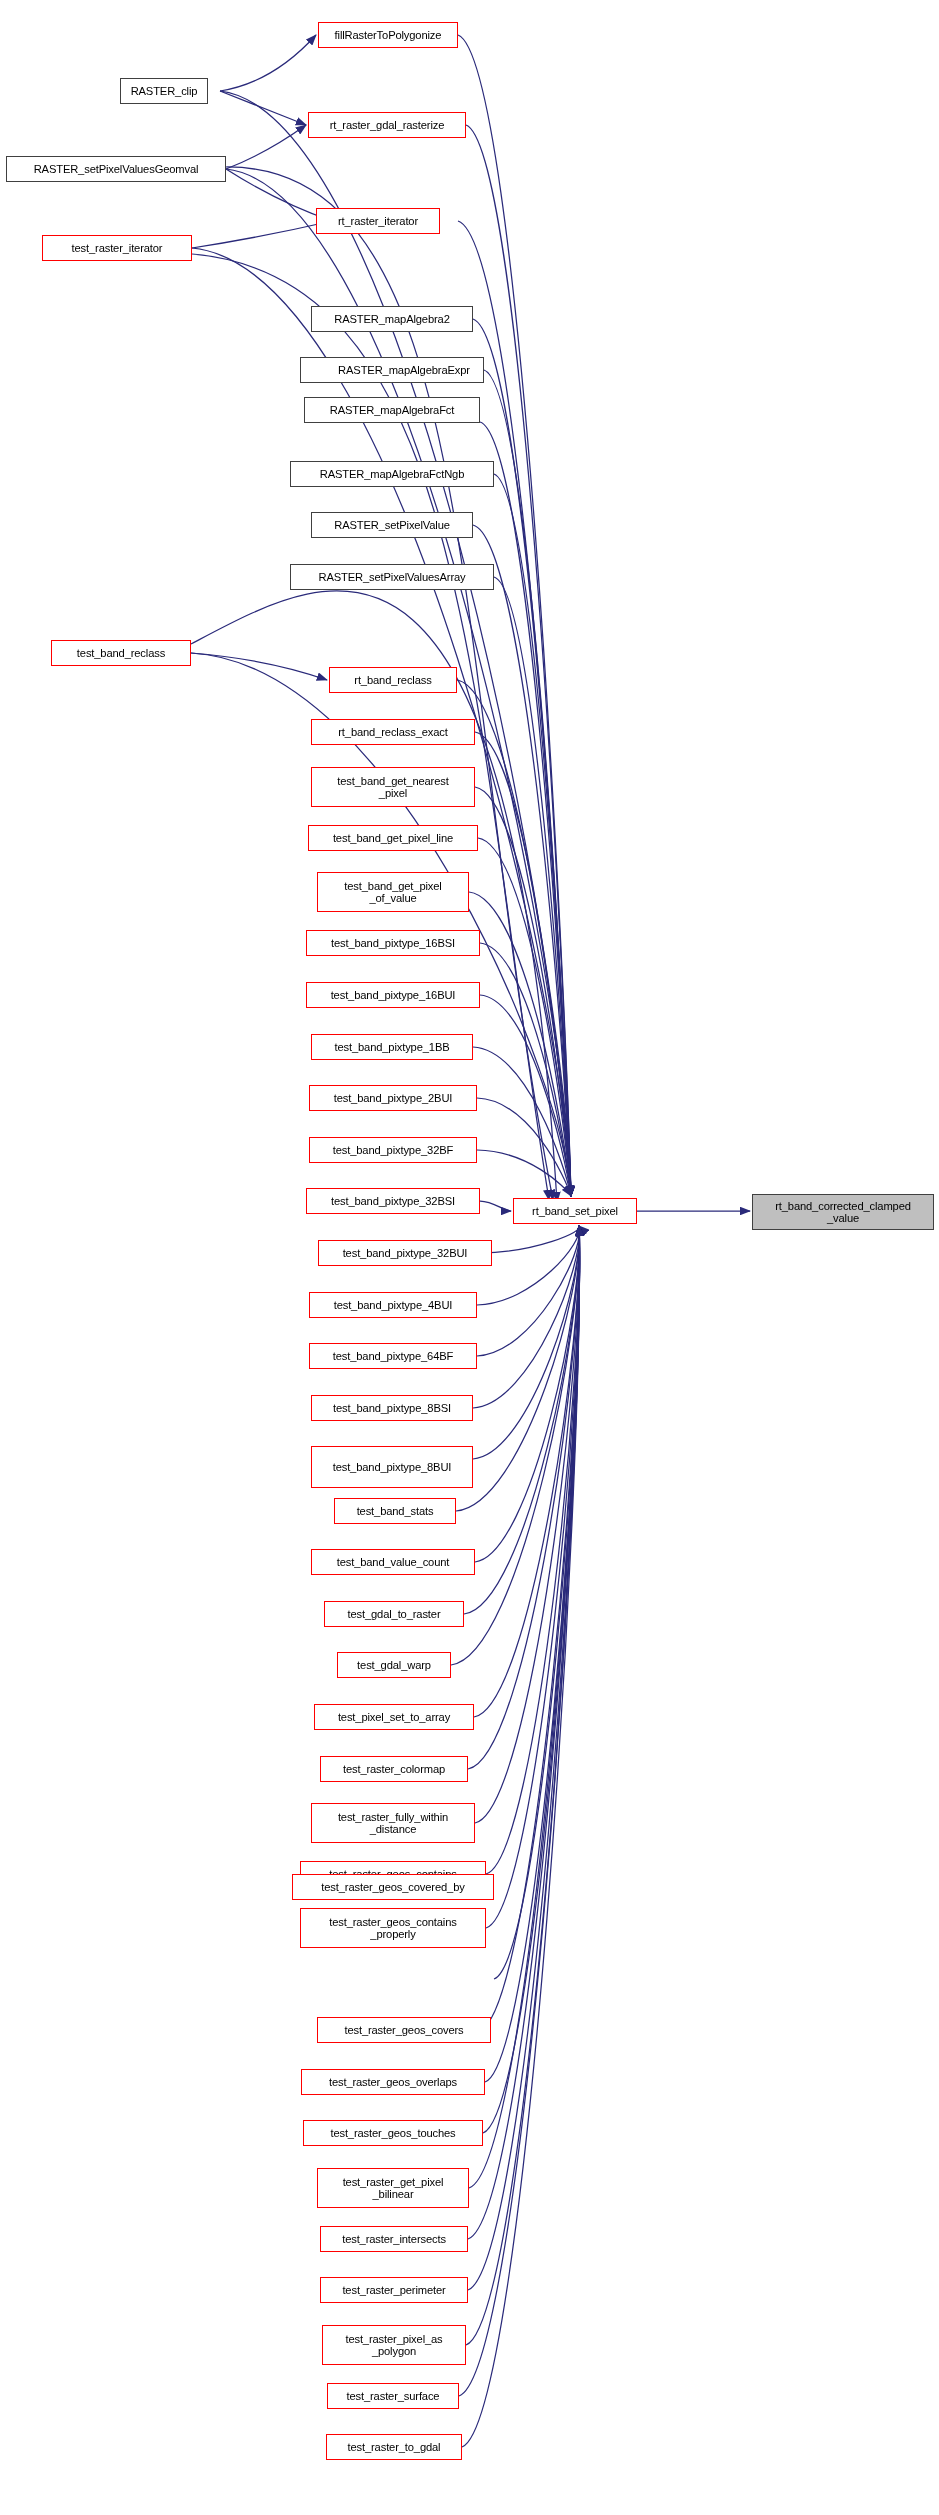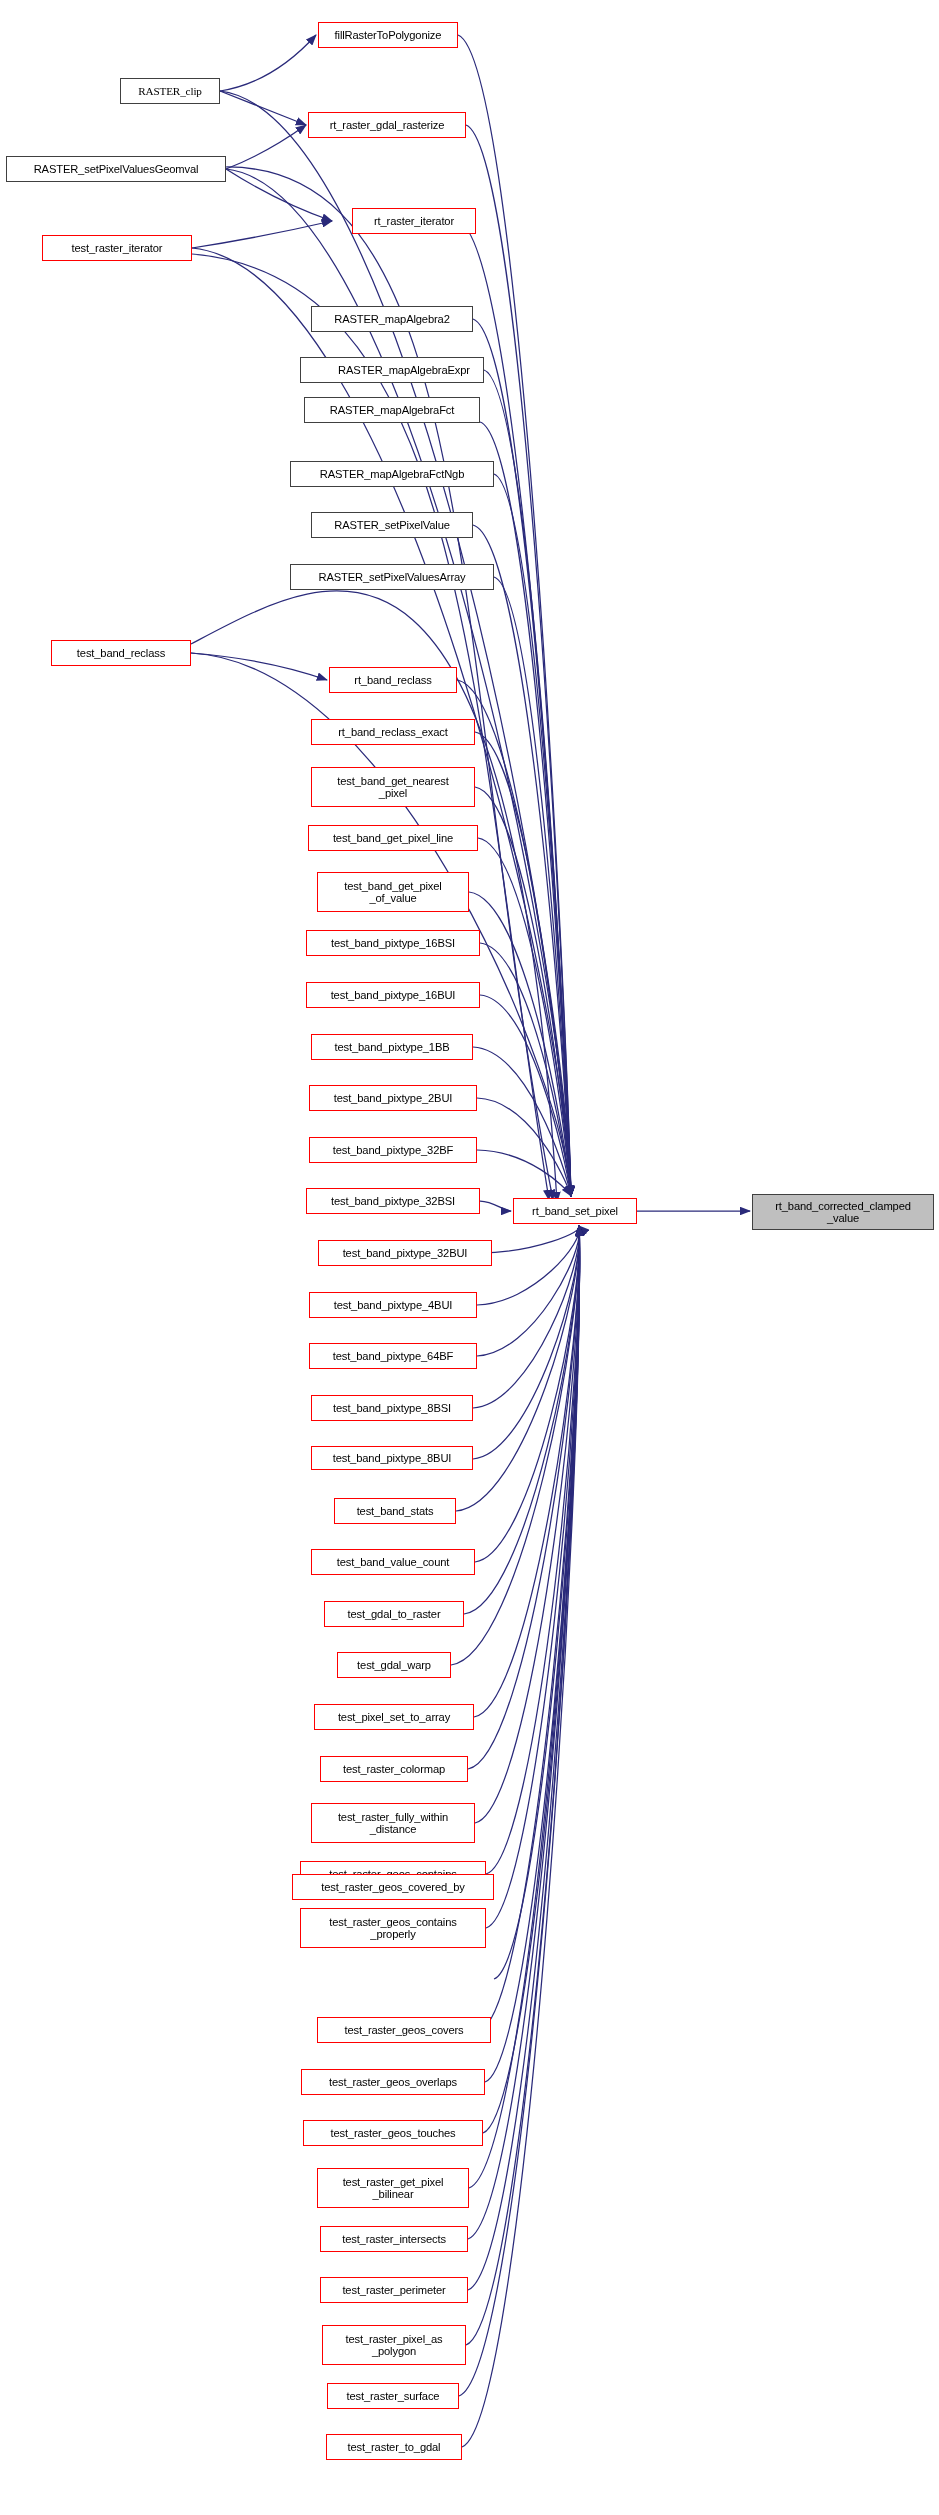--- a/index.html
+++ b/index.html
@@ -116,24 +116,24 @@
         <path d="M226,169 Q266,153.6 306,125" marker-end="url(#arrow)"></path>
         <path d="M226,169 Q279,202.8 332,221" marker-end="url(#arrow)"></path>
         <path d="M192,248 Q262,237.2 332,221" marker-end="url(#arrow)"></path>
         <path d="M191,653 Q266.9,659 327,680" marker-end="url(#arrow)"></path>
         <path d="M191,644 C331,570 511,460 557,1202" marker-end="url(#arrow)"></path>
         <path d="M226,167 C486,165 451,676 553,1200" marker-end="url(#arrow)"></path>
         <path d="M192,254 C472,278 471,716 549,1200" marker-end="url(#arrow)"></path>
       </g>
   </svg>
 <div class="node red" style="left: 318px; top: 22px; width: 140px; height: 26px;">fillRasterToPolygonize</div>
-    <div class="node gray" style="left: 120px; top: 78px; width: 100px; height: 26px; font-family: Liberation Serif, serif;">RASTER_clip</div>
+    <div class="node gray" style="left: 120px; top: 78px; width: 88px; height: 26px;">RASTER_clip</div>
     <div class="node red" style="left: 308px; top: 112px; width: 158px; height: 26px;">rt_raster_gdal_rasterize</div>
     <div class="node gray" style="left: 6px; top: 156px; width: 220px; height: 26px;">RASTER_setPixelValuesGeomval</div>
-    <div class="node red" style="left: 352px; top: 208px; width: 124px; height: 26px;">rt_raster_iterator</div>
+    <div class="node red" style="left: 316px; top: 208px; width: 124px; height: 26px;">rt_raster_iterator</div>
     <div class="node red" style="left: 42px; top: 235px; width: 150px; height: 26px;">test_raster_iterator</div>
     <div class="node gray" style="left: 311px; top: 306px; width: 162px; height: 26px;">RASTER_mapAlgebra2</div>
     <div class="node gray" style="left: 300px; top: 357px; width: 184px; height: 26px; padding-left: 24px;">RASTER_mapAlgebraExpr</div>
     <div class="node gray" style="left: 304px; top: 397px; width: 176px; height: 26px;">RASTER_mapAlgebraFct</div>
     <div class="node gray" style="left: 290px; top: 461px; width: 204px; height: 26px;">RASTER_mapAlgebraFctNgb</div>
     <div class="node gray" style="left: 311px; top: 512px; width: 162px; height: 26px;">RASTER_setPixelValue</div>
     <div class="node gray" style="left: 290px; top: 564px; width: 204px; height: 26px;">RASTER_setPixelValuesArray</div>
     <div class="node red" style="left: 51px; top: 640px; width: 140px; height: 26px;">test_band_reclass</div>
     <div class="node red" style="left: 329px; top: 667px; width: 128px; height: 26px;">rt_band_reclass</div>
     <div class="node red" style="left: 311px; top: 719px; width: 164px; height: 26px;">rt_band_reclass_exact</div>
@@ -145,21 +145,21 @@
     <div class="node red" style="left: 306px; top: 930px; width: 174px; height: 26px;">test_band_pixtype_16BSI</div>
     <div class="node red" style="left: 306px; top: 982px; width: 174px; height: 26px;">test_band_pixtype_16BUI</div>
     <div class="node red" style="left: 311px; top: 1034px; width: 162px; height: 26px;">test_band_pixtype_1BB</div>
     <div class="node red" style="left: 309px; top: 1085px; width: 168px; height: 26px; text-align: right;">test_band_pixtype_2BUI</div>
     <div class="node red" style="left: 309px; top: 1137px; width: 168px; height: 26px;">test_band_pixtype_32BF</div>
     <div class="node red" style="left: 306px; top: 1188px; width: 174px; height: 26px;">test_band_pixtype_32BSI</div>
     <div class="node red" style="left: 306px; top: 1240px; width: 174px; height: 26px; margin-left: 12px;">test_band_pixtype_32BUI</div>
     <div class="node red" style="left: 309px; top: 1292px; width: 168px; height: 26px;">test_band_pixtype_4BUI</div>
     <div class="node red" style="left: 309px; top: 1343px; width: 168px; height: 26px;">test_band_pixtype_64BF</div>
     <div class="node red" style="left: 311px; top: 1395px; width: 162px; height: 26px;">test_band_pixtype_8BSI</div>
-    <div class="node red" style="left: 311px; top: 1446px; width: 162px; height: 24px;">test_band_pixtype_8BUI</div>
+    <div class="node red" style="left: 311px; top: 1446px; width: 162px; height: 42px;">test_band_pixtype_8BUI</div>
     <div class="node red" style="left: 334px; top: 1498px; width: 122px; height: 26px;">test_band_stats</div>
     <div class="node red" style="left: 311px; top: 1549px; width: 164px; height: 26px;">test_band_value_count</div>
     <div class="node red" style="left: 324px; top: 1601px; width: 140px; height: 26px;">test_gdal_to_raster</div>
     <div class="node red" style="left: 337px; top: 1652px; width: 114px; height: 26px;">test_gdal_warp</div>
     <div class="node red" style="left: 314px; top: 1704px; width: 160px; height: 26px;">test_pixel_set_to_array</div>
     <div class="node red" style="left: 320px; top: 1756px; width: 148px; height: 26px;">test_raster_colormap</div>
     <div class="node red" style="left: 311px; top: 1803px; width: 164px; height: 40px;">test_raster_fully_within
 _distance</div>
     <div class="node red" style="left: 300px; top: 1861px; width: 186px; height: 26px;">test_raster_geos_contains</div>
     <div class="node red" style="left: 300px; top: 1908px; width: 186px; height: 40px;">test_raster_geos_contains

